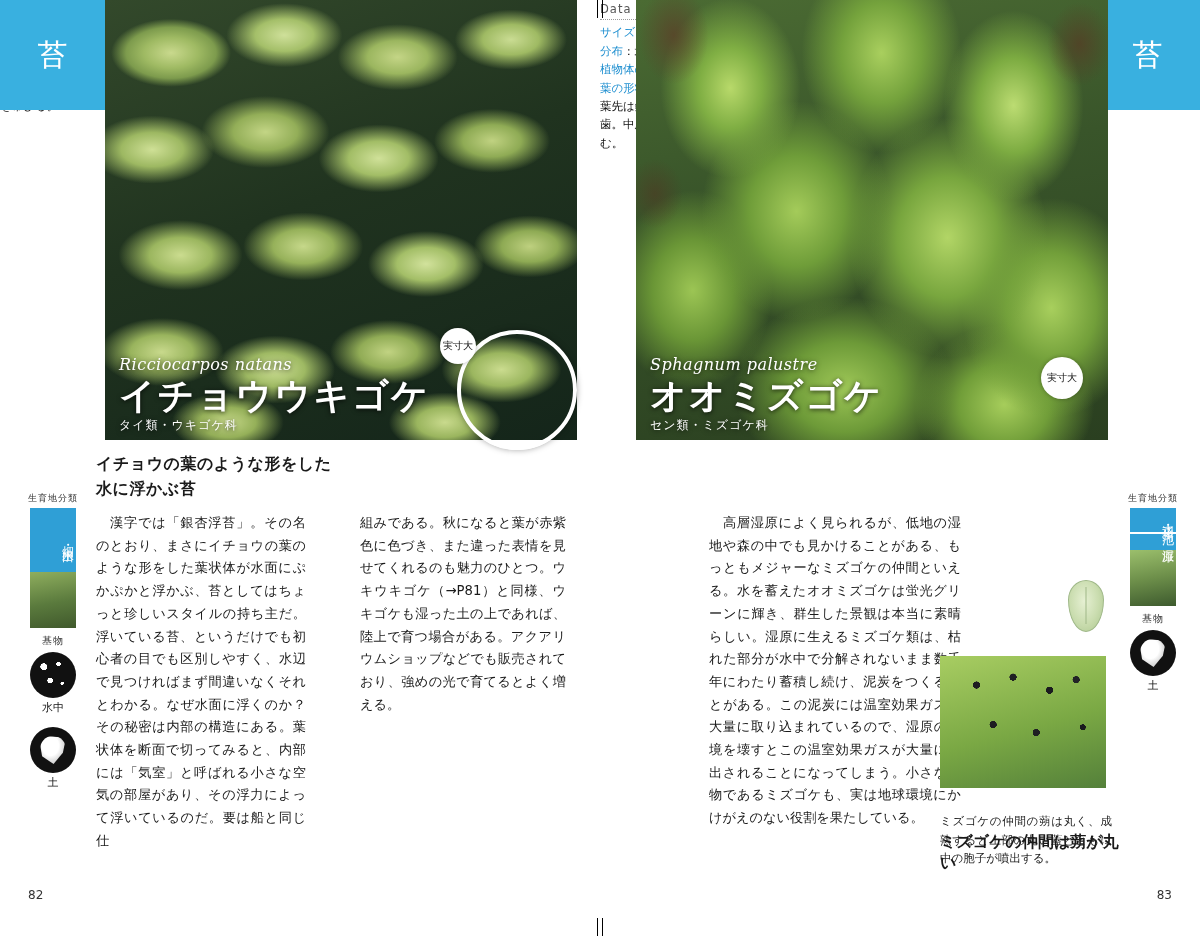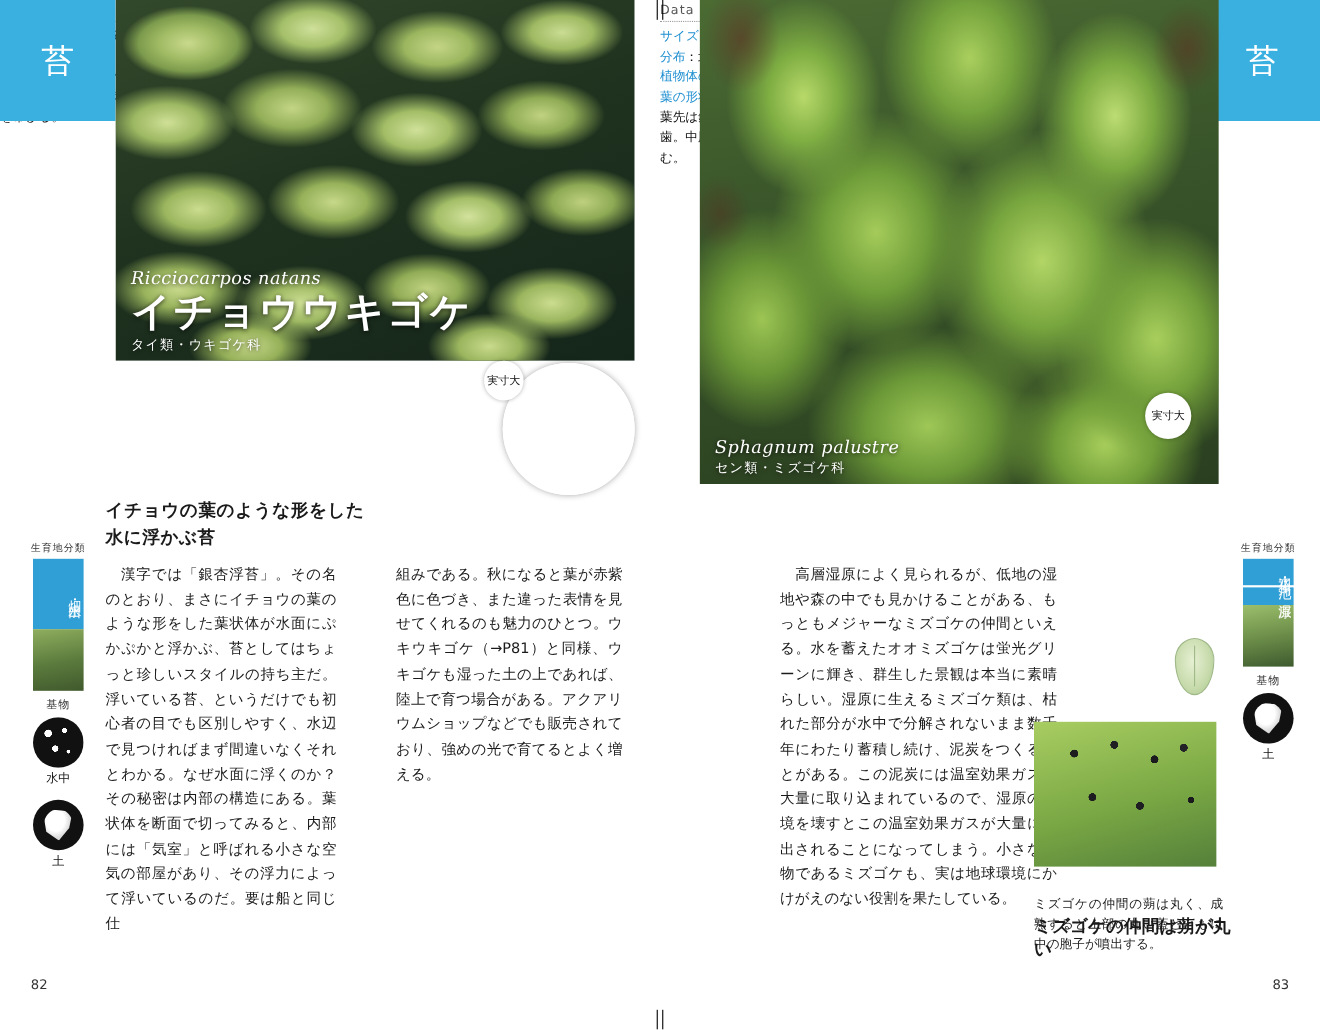--- a/index.html
+++ b/index.html
@@ -23,21 +23,21 @@
     position:absolute; top:0; width:105px; height:110px;
     background:#39b0e0; color:#fff;
     display:flex; align-items:center; justify-content:center;
     font-size:30px; font-family:"DejaVu Sans", sans-serif;
   }
   .tab.left { left:0; }
   .tab.right { right:0; }
 
   
   .hero { position:absolute; overflow:hidden; }
-  .hero.left { left:105px; top:0; width:472px; height:328px; }
+  .hero.left { left:105px; top:0; width:472px; height:440px; }
   .hero.right { left:36px; top:0; width:472px; height:440px; }
 
   .leafbg {
     position:absolute; inset:0;
     background:
       radial-gradient(ellipse 60px 34px at 14% 12%, #c9d98d 0%, #9fba63 45%, #7d9b4d 75%, rgba(90,115,60,0) 100%),
       radial-gradient(ellipse 58px 32px at 38% 8%, #cfe09a 0%, #a4bf69 50%, rgba(90,115,60,0) 100%),
       radial-gradient(ellipse 60px 33px at 62% 13%, #c4d586 0%, #9bb65f 50%, rgba(80,105,55,0) 100%),
       radial-gradient(ellipse 56px 30px at 86% 9%, #cadc93 0%, #9fba63 50%, rgba(80,105,55,0) 100%),
       radial-gradient(ellipse 62px 34px at 10% 34%, #cfe096 0%, #9db862 50%, rgba(70,95,48,0) 100%),
@@ -258,20 +258,21 @@
     <div class="cropmark" style="left:2px; bottom:0; width:1px; height:18px;"></div>
 
     <div class="tab right">
       <span>苔</span>
     </div>
 
     <div class="hero right">
       <div class="mossbg"></div>
       <div class="hero-caption">
         <div class="sci-name">Sphagnum palustre</div>
+        <div class="jp-name">オオミズゴケ</div>
         <div class="family">セン類・ミズゴケ科</div>
       </div>
       <div class="badge-actual" style="left:405px; top:357px; width:42px; height:42px;">
         <span>実寸大</span>
       </div>
     </div>
 
 
     <div class="col" style="left:78px; top:512px; width:252px;margin-left:31px;">　高層湿原によく見られるが、低地の湿地や森の中でも見かけることがある、もっともメジャーなミズゴケの仲間といえる。水を蓄えたオオミズゴケは蛍光グリーンに輝き、群生した景観は本当に素晴らしい。湿原に生えるミズゴケ類は、枯れた部分が水中で分解されないまま数千年にわたり蓄積し続け、泥炭をつくることがある。この泥炭には温室効果ガスが大量に取り込まれているので、湿原の環境を壊すとこの温室効果ガスが大量に放出されることになってしまう。小さな植物であるミズゴケも、実は地球環境にかけがえのない役割を果たしている。</div>
 

